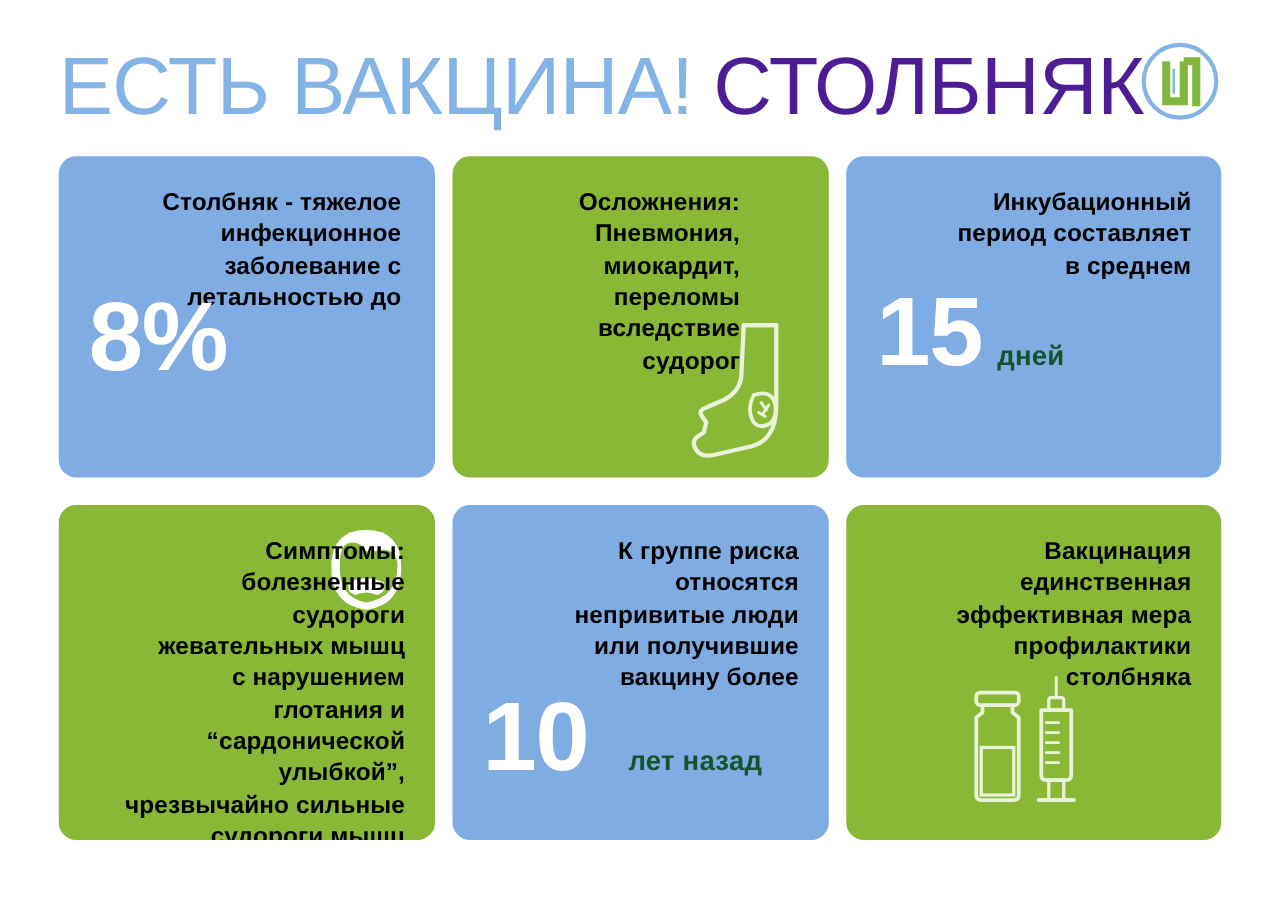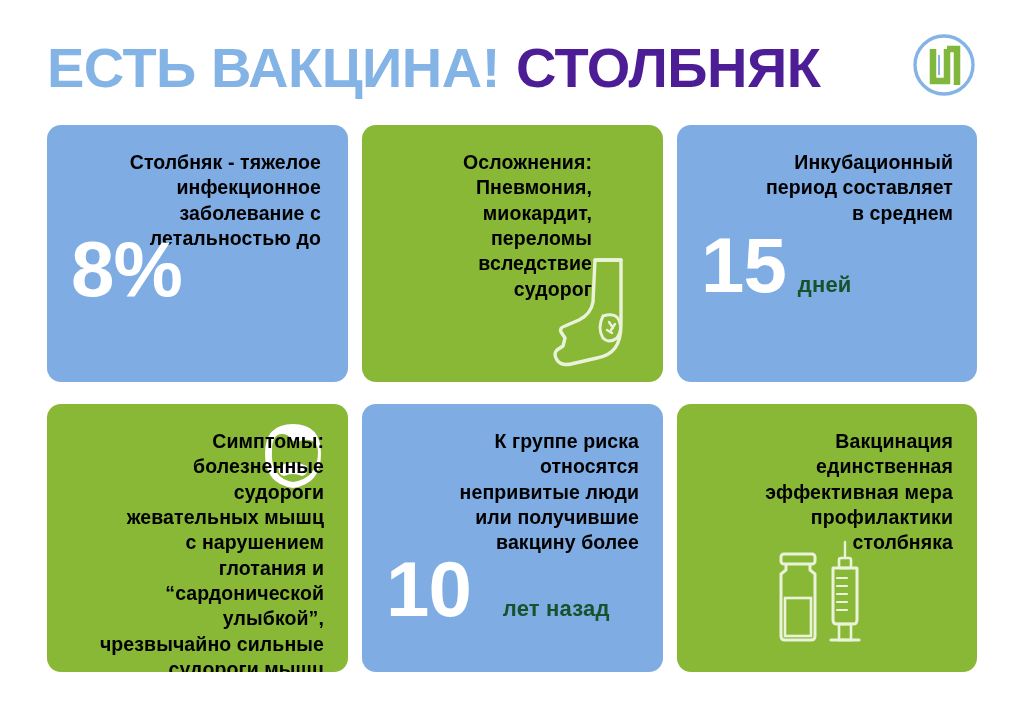--- a/index.html
+++ b/index.html
@@ -32,22 +32,22 @@
     align-items: center;
   }
   #title-wrap {
     display: flex;
     align-items: baseline;
     gap: 16px;
     flex: 1 1 auto;
     white-space: nowrap;
   }
   .title-part {
-    font-size: 56px;
-    font-weight: bold;
+    font-size: 65px;
+    font-weight: normal;
     letter-spacing: -0.5px;
     line-height: 1;
   }
   .title-blue { color: #84B4E6; }
   .title-green { color: #4c1d95; }
 
   #logo {
     position: absolute;
     right: 0px;
     top: 4px;

